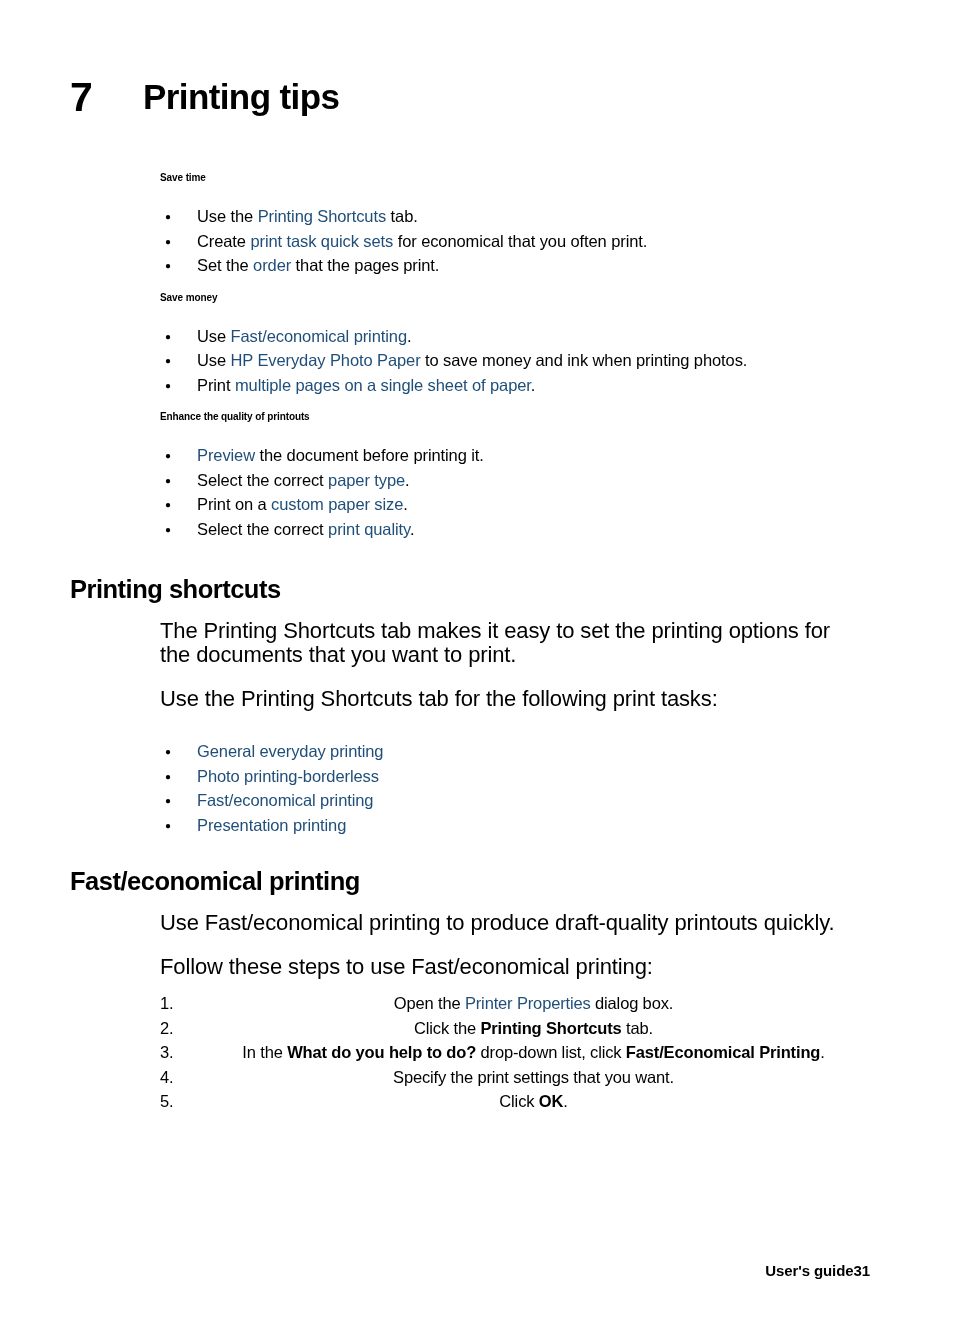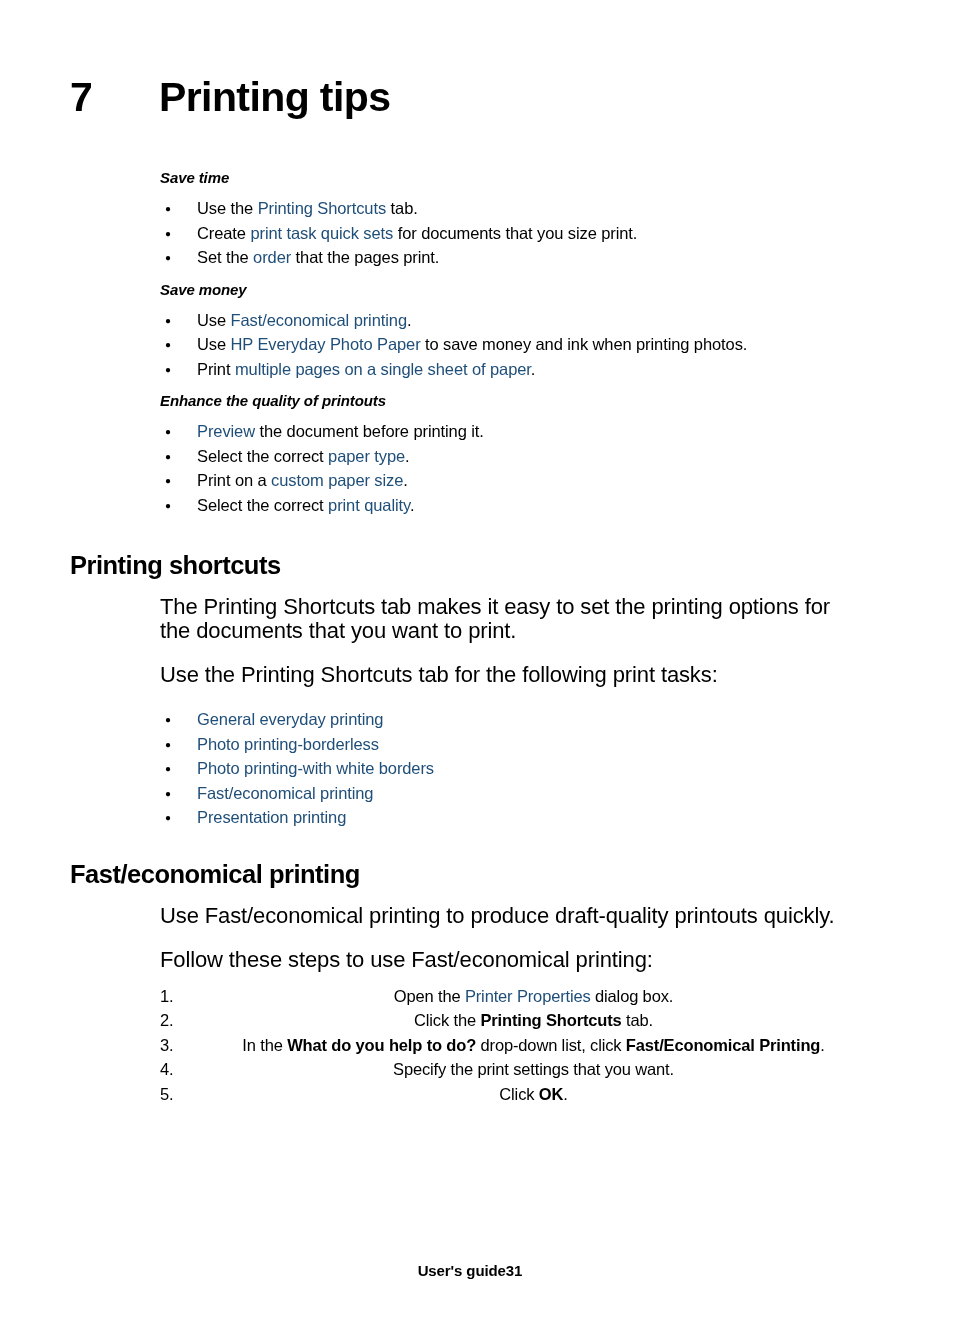--- a/index.html
+++ b/index.html
@@ -26,48 +26,47 @@
   .chapter-number {
     position: absolute;
     left: 70px; top: 0;
     font-size: 41px;
     font-weight: bold;
     line-height: 58px;
     letter-spacing: -0.5px;
   }
   .chapter-title {
     position: absolute;
-    left: 159px; top: 0;
-    font-size: 41px;
+    left: 143px; top: 0;
+    font-size: 35px;
     font-weight: bold;
     line-height: 58px;
     letter-spacing: -0.6px;
   }
 
   
   .content {
     position: absolute;
     left: 70px;
     top: 168px;
     width: 800px;
   }
 
   .sub-heading {
-    font-size: 15px;
+    font-size: 10px;
     font-weight: bold;
     margin: 0 0 6px 90px;
     line-height: 20px;
     letter-spacing: -0.1px;
-    font-style: italic;
   }
 
   
   ul.bullets {
     list-style: none;
-    margin: 8px 0 0 0;
+    margin: 16px 0 0 0;
     padding: 0;
   }
   ul.bullets li {
     position: relative;
     margin: 0 0 0 95px;
     padding: 0 0 0 32px;
     font-size: 16.5px;
     line-height: 24.5px;
     letter-spacing: -0.1px;
   }
@@ -134,21 +133,21 @@
   .gap-28 { height: 28px; }
   .gap-32 { height: 32px; }
 
   
   .footer {
     position: absolute;
     left: 70px;
     bottom: 42px;
     width: 800px;
     display: flex;
-    justify-content: center;
+    justify-content: flex-end;
     align-items: baseline;
     font-size: 15px;
     font-weight: bold;
     letter-spacing: -0.1px;
   }
 </style>
 </head>
 <body>
 
 <div class="page">
@@ -156,21 +155,21 @@
   <div class="chapter-header">
     <div class="chapter-number">7</div>
     <div class="chapter-title">Printing tips</div>
   </div>
 
   <div class="content">
 
     <div class="sub-heading">Save time</div>
     <ul class="bullets">
       <li><span>Use the </span><span class="link">Printing Shortcuts</span><span> tab.</span></li>
-      <li><span>Create </span><span class="link">print task quick sets</span><span> for documents that you size print.</span></li>
+      <li><span>Create </span><span class="link">print task quick sets</span><span> for economical that you often print.</span></li>
       <li><span>Set the </span><span class="link">order</span><span> that the pages print.</span></li>
     </ul>
 
     <div class="gap-10"></div>
 
     <div class="sub-heading">Save money</div>
     <ul class="bullets">
       <li><span>Use </span><span class="link">Fast/economical printing</span><span>.</span></li>
       <li><span>Use </span><span class="link">HP Everyday Photo Paper</span><span> to save money and ink when printing photos.</span></li>
       <li><span>Print </span><span class="link">multiple pages on a single sheet of paper</span><span>.</span></li>
@@ -190,21 +189,20 @@
 
     <h2 class="section">Printing shortcuts</h2>
     <div class="gap-14"></div>
     <p class="body">The Printing Shortcuts tab makes it easy to set the printing options for the documents that you want to print.</p>
     <div class="gap-20"></div>
     <p class="body">Use the Printing Shortcuts tab for the following print tasks:</p>
     <div class="gap-12"></div>
     <ul class="bullets">
       <li><span class="link">General everyday printing</span></li>
       <li><span class="link">Photo printing-borderless</span></li>
-      <li><span class="link">Photo printing-with white borders</span></li>
       <li><span class="link">Fast/economical printing</span></li>
       <li><span class="link">Presentation printing</span></li>
     </ul>
 
     <div class="gap-28"></div>
 
     <h2 class="section">Fast/economical printing</h2>
     <div class="gap-14"></div>
     <p class="body">Use Fast/economical printing to produce draft-quality printouts quickly.</p>
     <div class="gap-20"></div>

